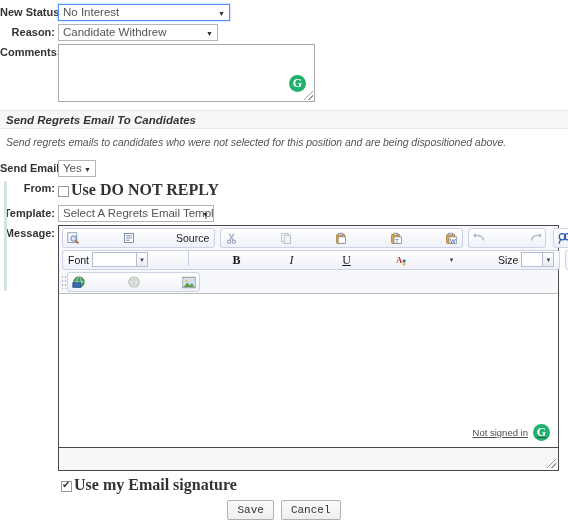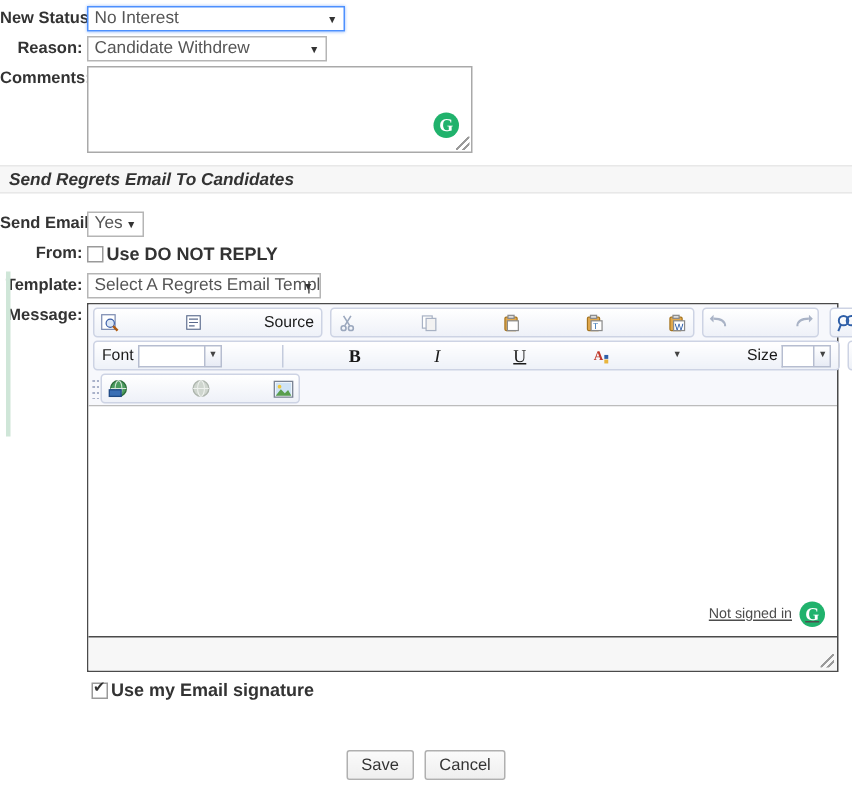--- a/index.html
+++ b/index.html
@@ -152,22 +152,23 @@
     content: "\2714";
     position: absolute;
     left: 0px;
     top: -3px;
     font-size: 10px;
     color: #333;
     line-height: 11px;
   }
   .cb-text {
     font-weight: bold;
-    font-size: 12px;
+    font-size: 16px;
     color: #333;
+    font-family: Liberation Serif, serif;
   }
 
   
   #subject-input {
     width: 394px;
     height: 17px;
     border: 1px solid #a9a9a9;
     background: #fff;
     box-sizing: border-box;
     font-family: "Liberation Sans", sans-serif;
@@ -188,21 +189,21 @@
     padding: 1px 0 0 0;
   }
   .trow {
     display: flex;
     align-items: center;
     height: 22px;
     padding-left: 1px;
   }
   .tgroup {
     display: flex;
-    align-items: center;
+    align-items: flex-start;
     height: 20px;
     background: linear-gradient(#ffffff, #eef1f8);
     border: 1px solid #cdd3e4;
     border-radius: 3px;
     margin-right: 3px;
     padding: 0 1px;
     box-sizing: border-box;
     gap: 36px;
   }
   .grip {
@@ -287,21 +288,21 @@
   .btnrow {
     position: absolute;
     left: 0;
     right: 0;
     top: 500px;
     display: flex;
     justify-content: center;
     gap: 7px;
   }
   .btn {
-    font-family: Liberation Sans, sans-serif;
+    font-family: Liberation Mono, monospace;
     font-size: 11px;
     color: #333;
     background: linear-gradient(#fbfbfb, #eeeeee);
     border: 1px solid #b0b0b0;
     border-radius: 2px;
     padding: 3px 9px 3px 9px;
     line-height: 12px;
   }
 
   .greenbar {
@@ -340,20 +341,21 @@
       <div class="gbadge" id="comments-gbadge">G</div>
       <div class="resize-grip">
           <i></i>
         </div>
     </div>
   </div>
 </div>
 
 <div style="margin-top:8px;font-style:italic;">
   <div class="section-band">Send Regrets Email To Candidates</div>
+  <div class="section-desc">Send regrets emails to candidates who were not selected for this position and are being dispositioned above.</div>
 </div>
 
 <div style="margin-top:12px;">
 
   <div class="form-row">
     <div class="lbl">Send Email:</div>
     <div class="sel" id="sendemail-select">
       <span>Yes</span>
     </div>
   </div>

